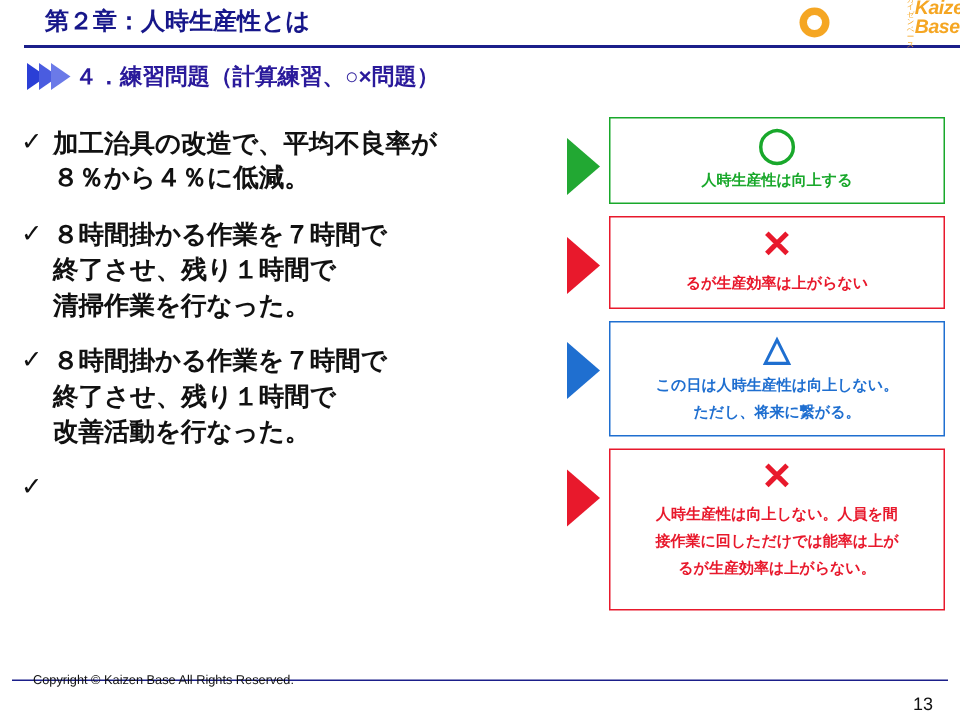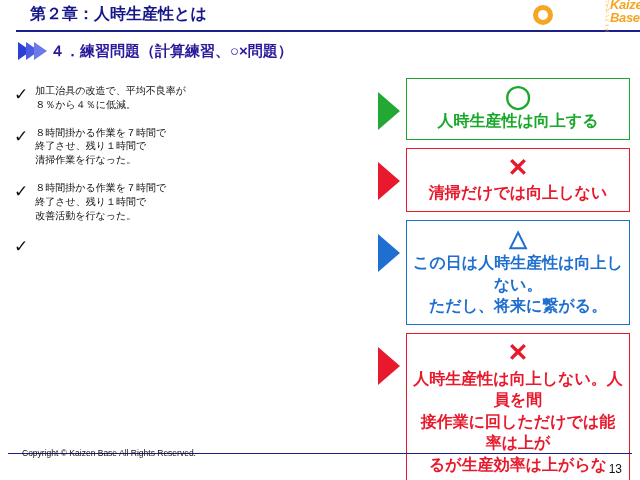--- a/index.html
+++ b/index.html
@@ -121,22 +121,22 @@
     margin-bottom: 14px;
   }
   .check {
     font-size: 17px;
     color: #111111;
     margin-right: 7px;
     line-height: 1.35;
     flex: none;
   }
   .bullet-text {
-    font-size: 10px;
-    font-weight: normal;
+    font-size: 17px;
+    font-weight: bold;
     color: #111111;
     line-height: 1.38;
     white-space: pre-line;
   }
 
   
   .right-col {
     position: absolute;
     left: 378px;
     top: 78px;
@@ -180,21 +180,21 @@
     font-size: 23px;
     line-height: 1.1;
     font-weight: bold;
     display: block;
     margin-bottom: 1px;
   }
   .mark.circle { color: #19a82b; }
   .mark.cross { color: #e8192c; font-size: 25px; }
   .mark.triangle { color: #1f6fd0; font-size: 23px; }
   .result-caption {
-    font-size: 16px;
+    font-size: 10px;
     font-weight: bold;
     line-height: 1.35;
     white-space: pre-line;
   }
   .cap-green { color: #19a82b; }
   .cap-red { color: #e8192c; }
   .cap-blue { color: #1f6fd0; }
 
   
   .box-h1 { min-height: 56px; }
@@ -284,21 +284,21 @@
     <div class="result-box box-h1" style="border-color:#19a82b">
       <span class="mark circle">◯</span>
       <span class="result-caption cap-green">人時生産性は向上する</span>
     </div>
   </div>
 
   <div class="result-row">
     <span class="row-arrow red"></span>
     <div class="result-box box-h2" style="border-color:#e8192c">
       <span class="mark cross">✕</span>
-      <span class="result-caption cap-red">清掃だけでは向上しない</span>
+      <span class="result-caption cap-red">るが生産効率は上がらない</span>
     </div>
   </div>
 
   <div class="result-row">
     <span class="row-arrow blue"></span>
     <div class="result-box box-h3" style="border-color:#1f6fd0">
       <span class="mark triangle">△</span>
       <span class="result-caption cap-blue">この日は人時生産性は向上しない。
 ただし、将来に繋がる。</span>
     </div>

